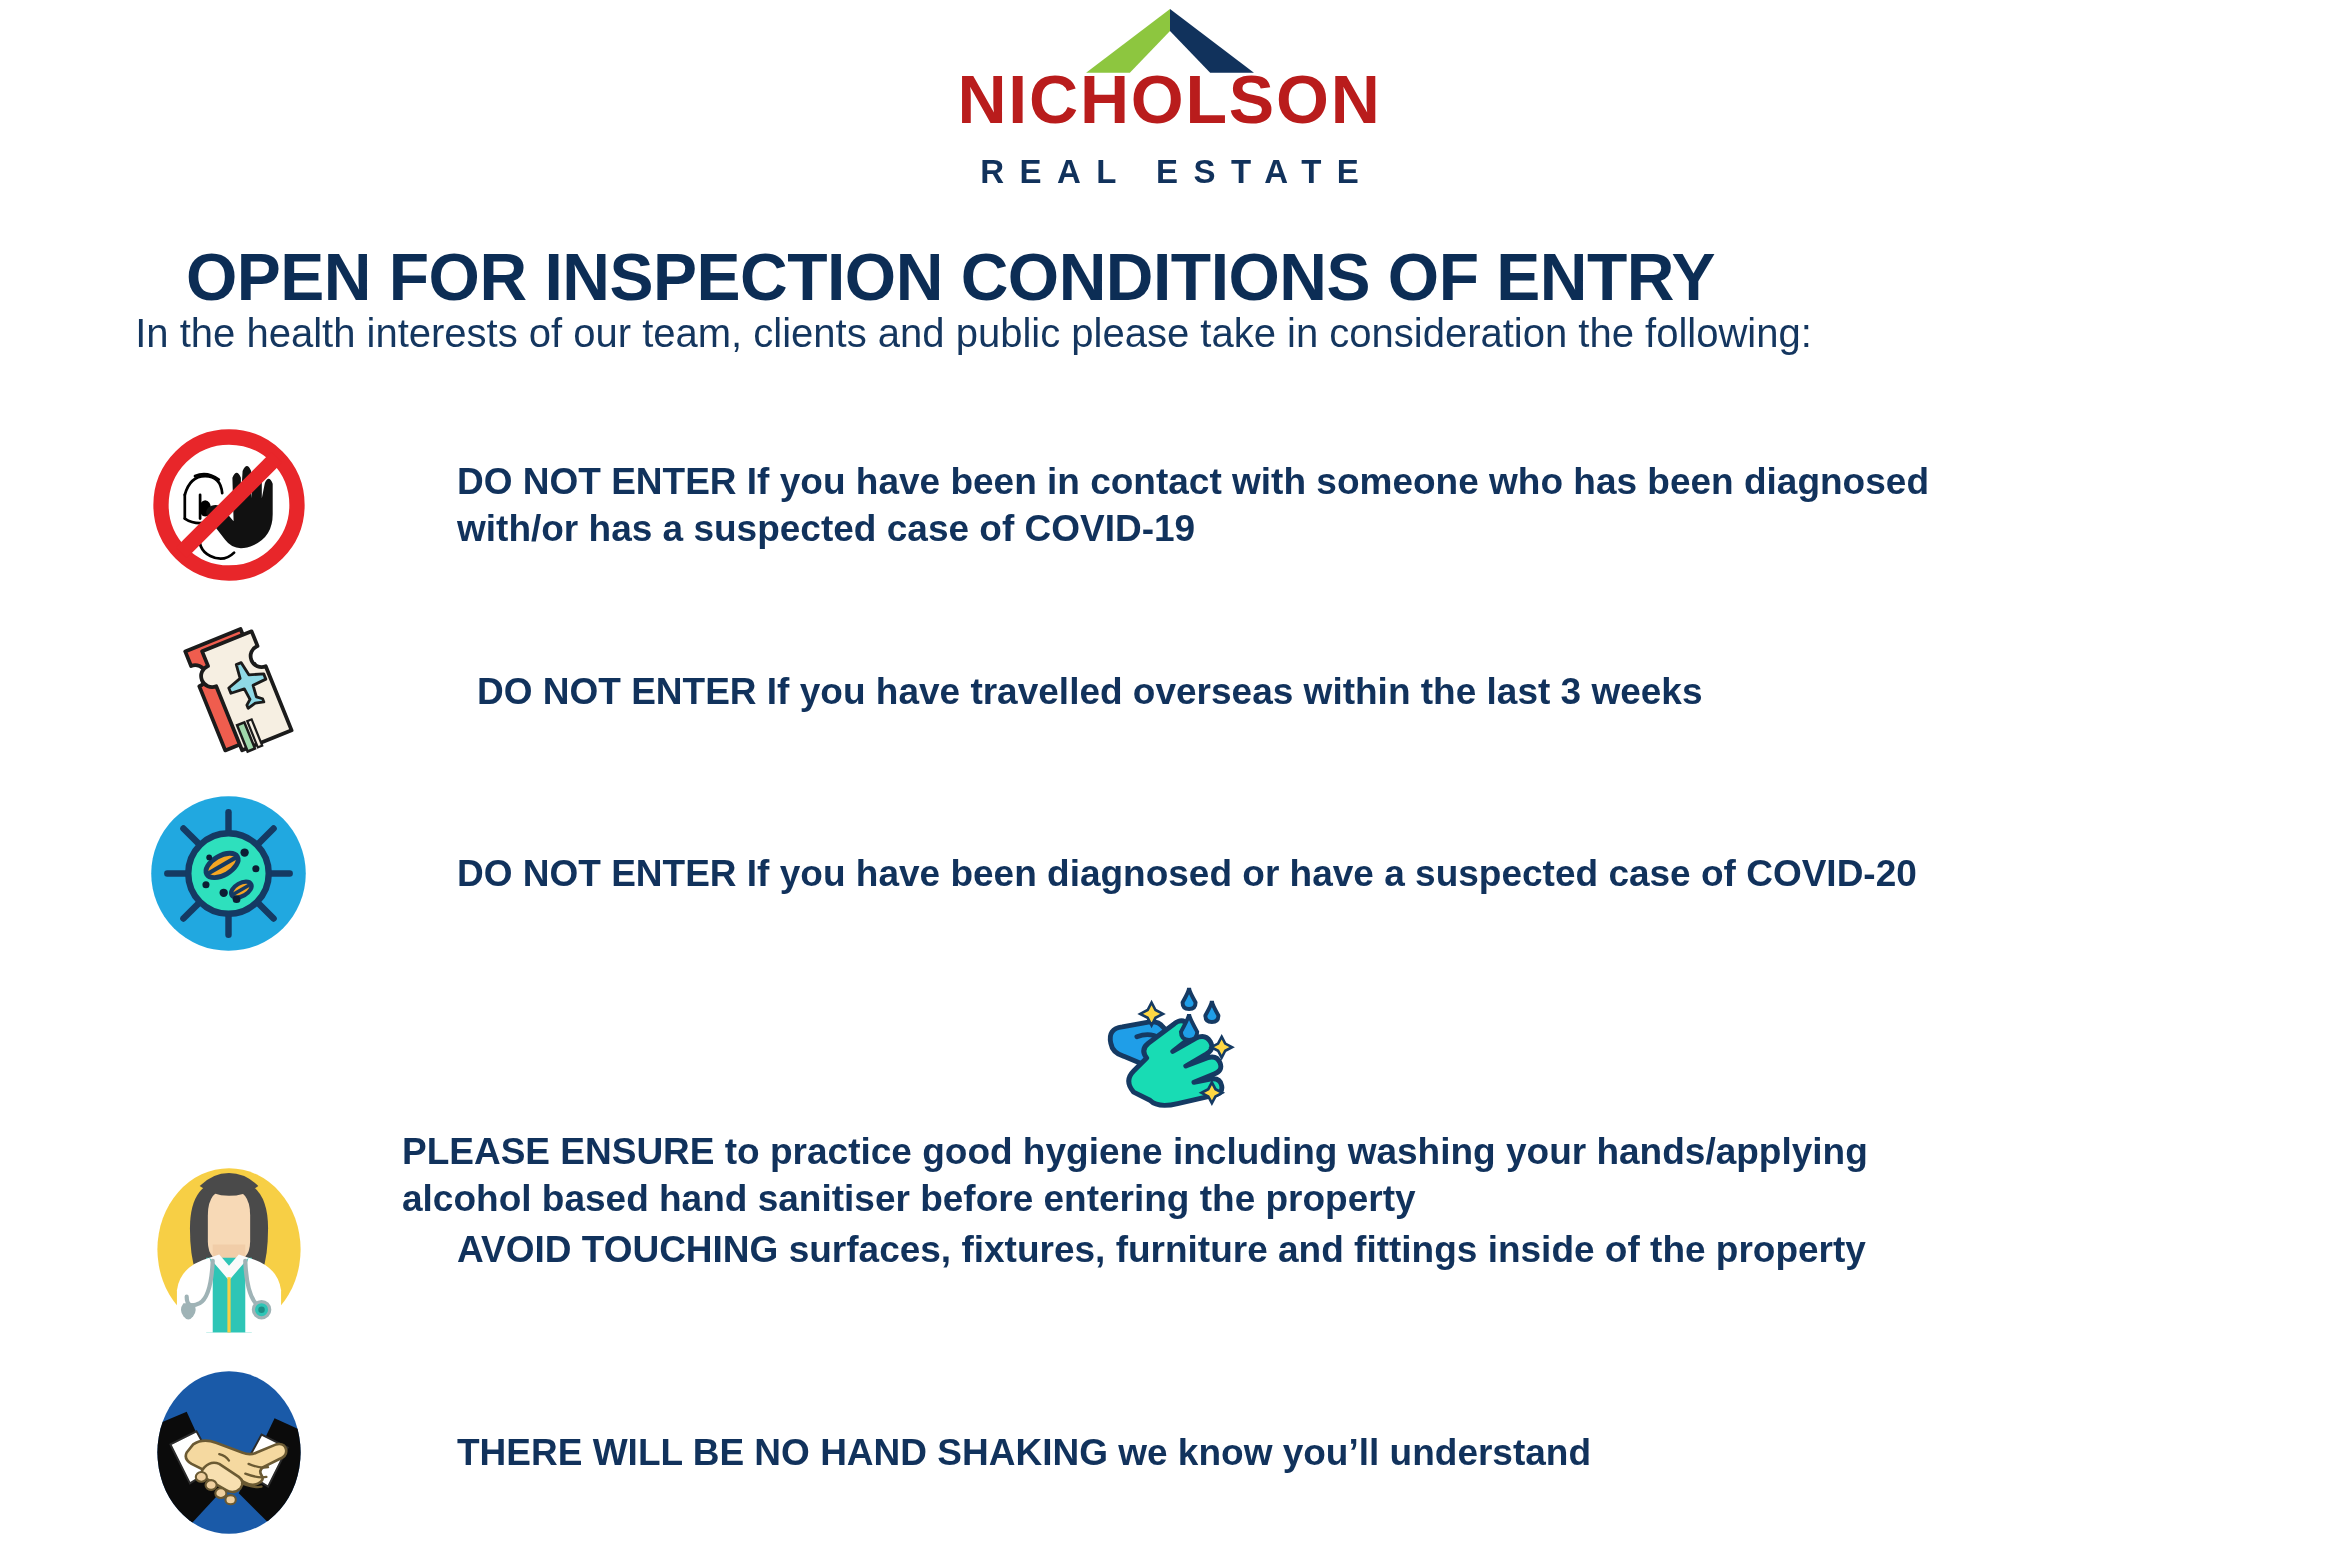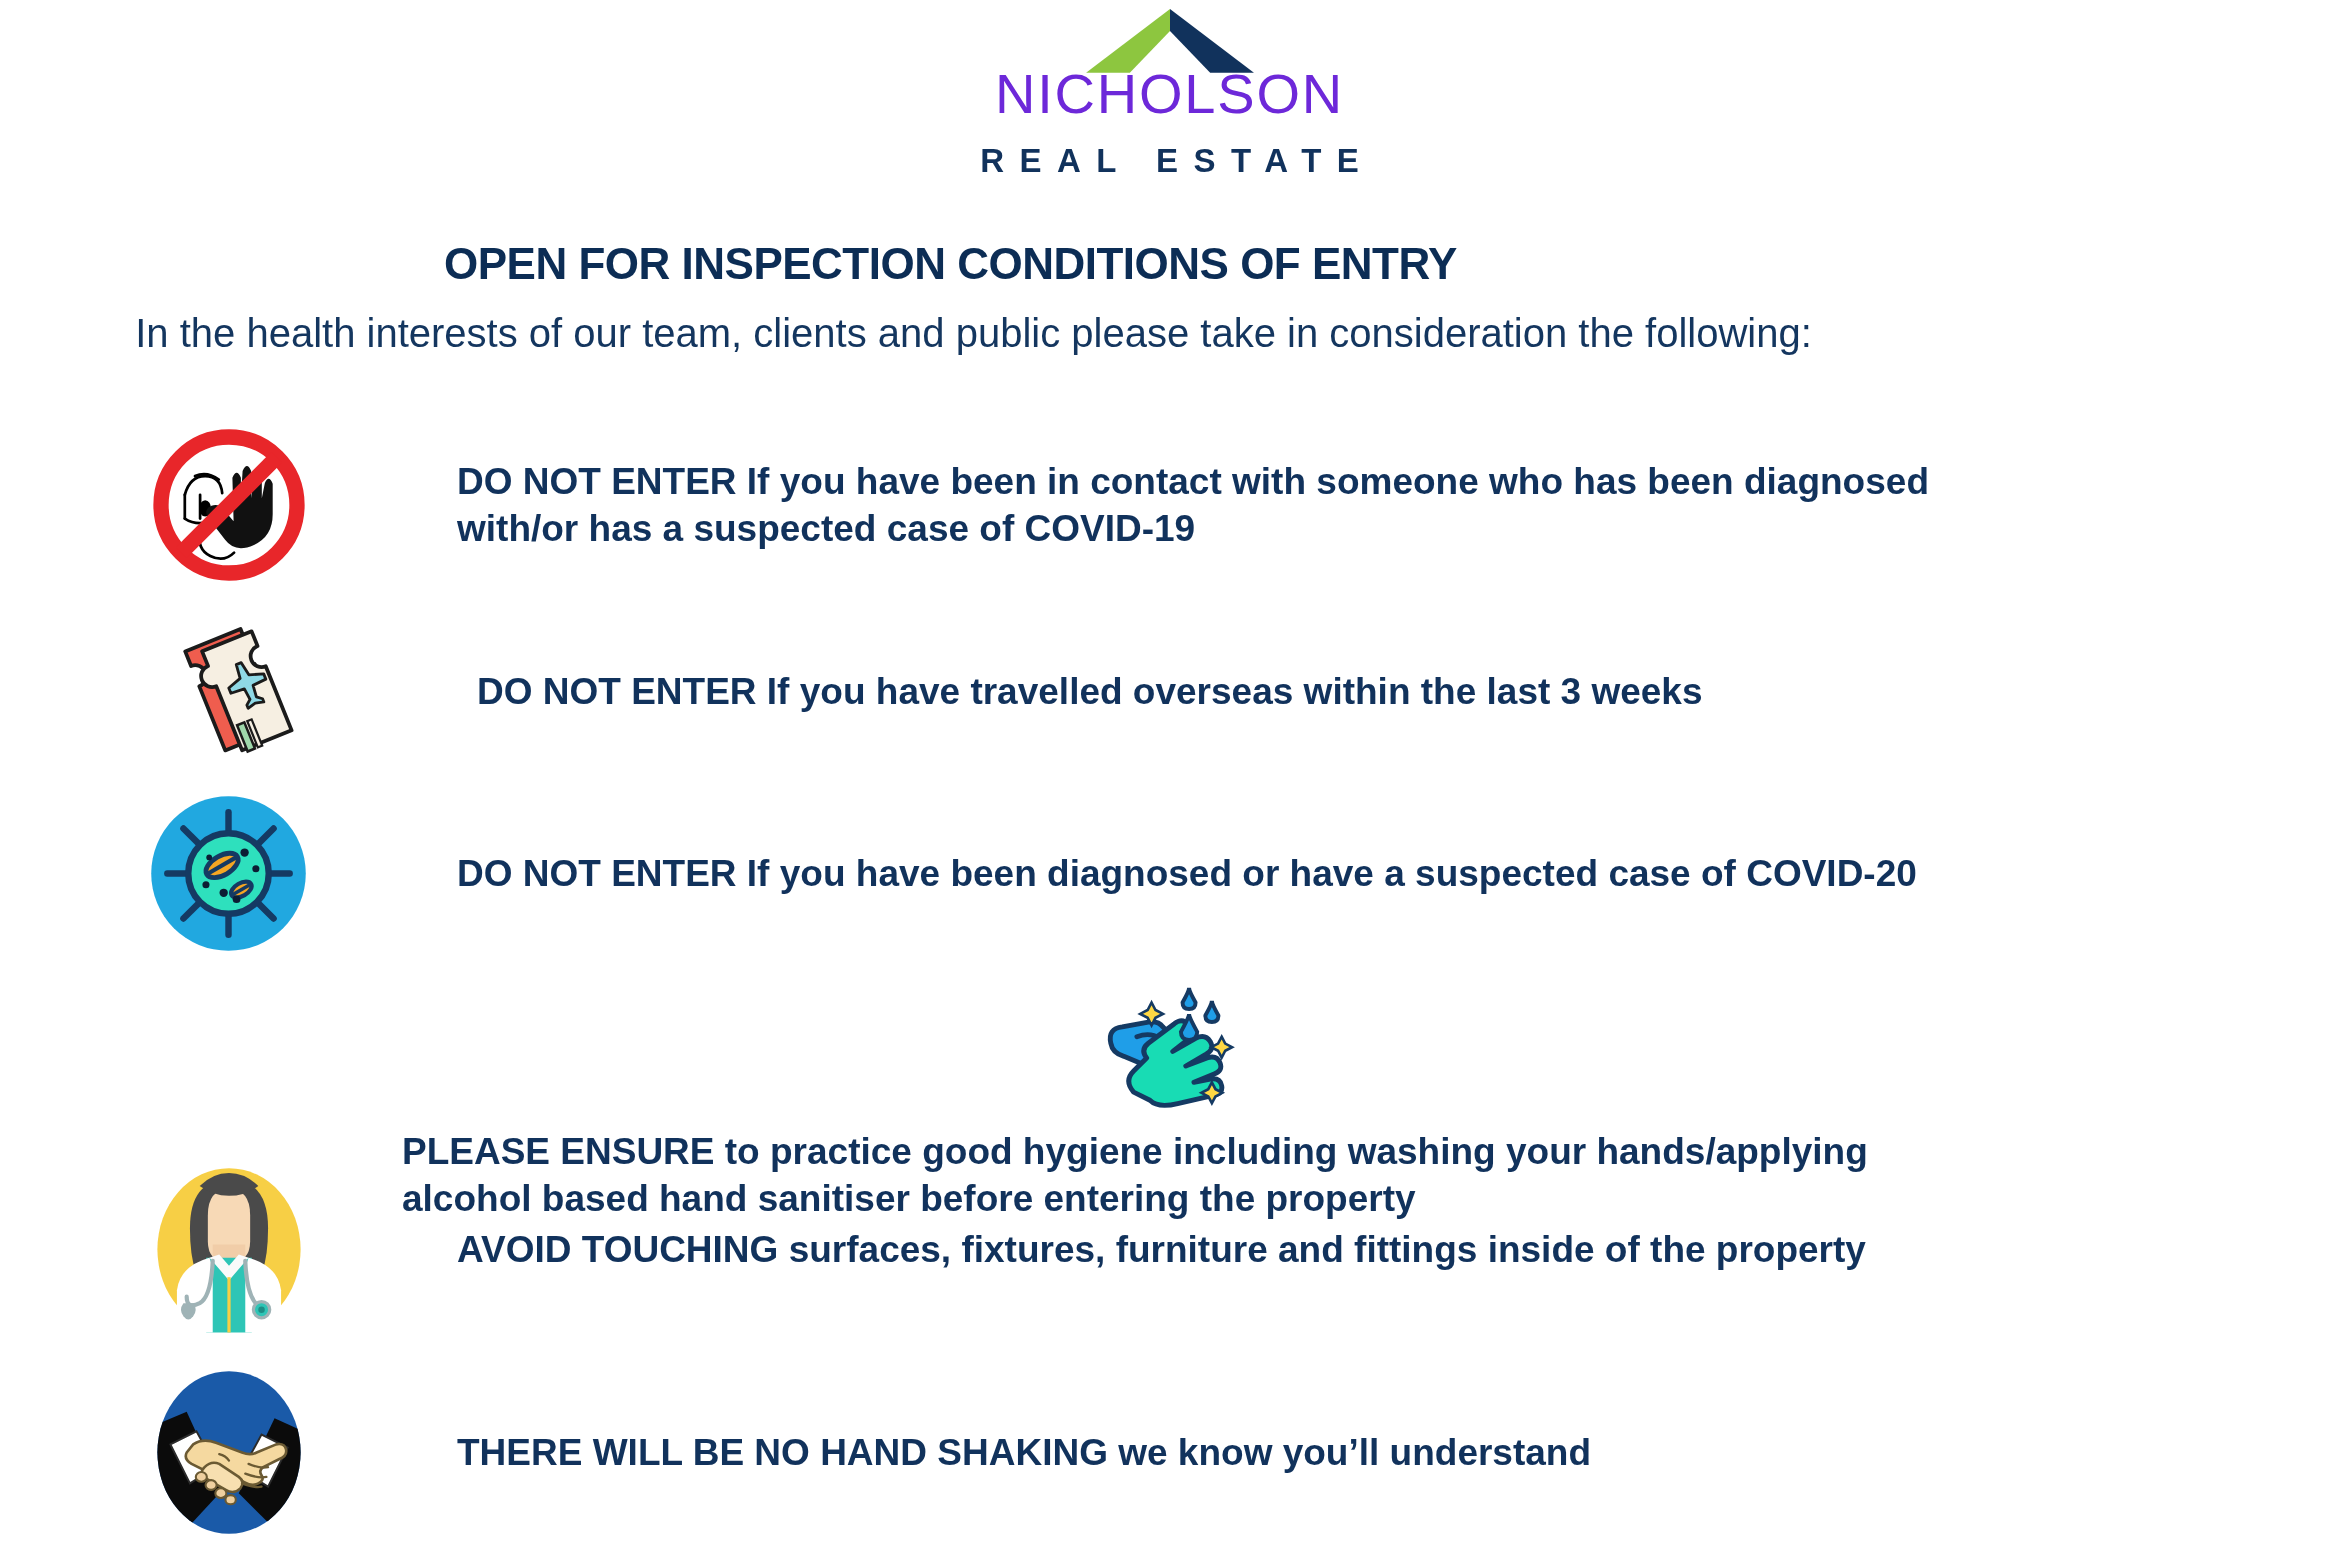--- a/index.html
+++ b/index.html
@@ -11,33 +11,33 @@
   }
   .page { position:relative; width:2339px; height:1561px; background:#fff; }
 
   
   .logo-block {
     position:absolute; left:0; top:7.3px; width:2339px;
     display:flex; flex-direction:column; align-items:center;
   }
   .logo-mark { width:292px; height:66px; display:block; }
   .logo-word {
-    font-size:56px; font-weight:400; letter-spacing:1.8px;
-    color:#6d28d9; line-height:0.92; margin-top:-5.5px;
+    font-size:68px; font-weight:700; letter-spacing:1.8px;
+    color:#b91c1c; line-height:0.92; margin-top:-5.5px;
     font-family:"Liberation Sans", sans-serif;
   }
   .logo-sub {
     font-size:33px; font-weight:600; letter-spacing:15.5px;
     color:#11325c; margin-top:23px; padding-left:15.5px;
   }
 
   
   .title {
     position:absolute; left:0; top:239px; width:1901px; text-align:center;
-    font-size:44px; font-weight:700; letter-spacing:-0.5px;
+    font-size:66px; font-weight:700; letter-spacing:-0.5px;
     color:#0c2d55;
   }
   .subtitle {
     position:absolute; left:0; top:311px; width:1947px; text-align:center;
     font-size:40px; font-weight:400; color:#14365f;
   }
 
   
   .list { position:absolute; left:0; top:409px; width:2339px; }
   .row {

